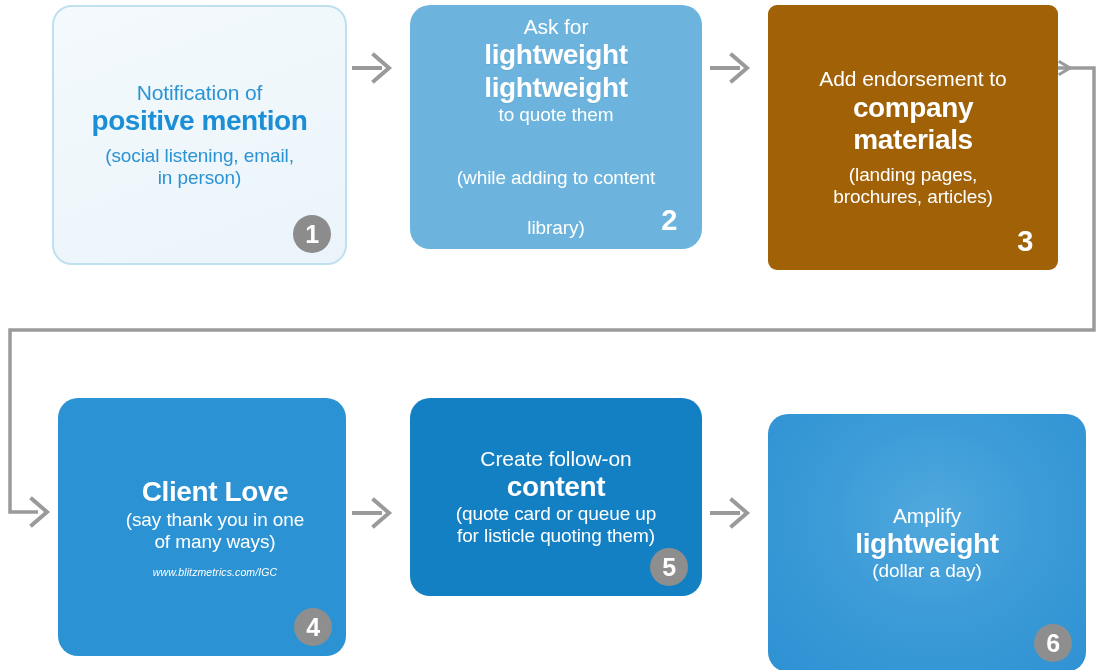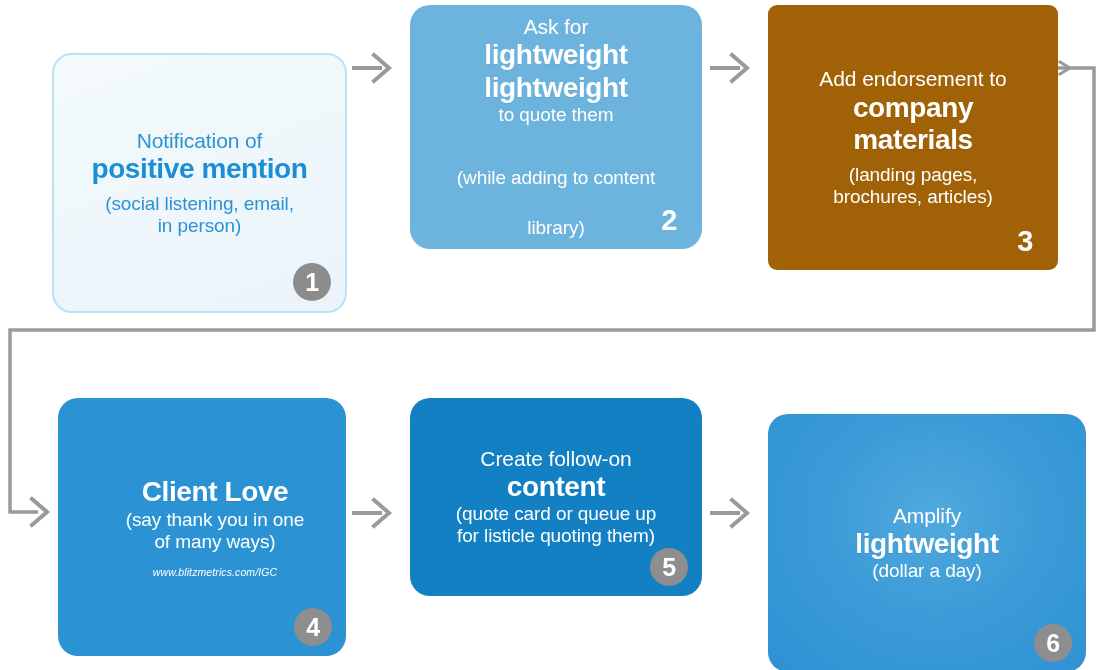--- a/index.html
+++ b/index.html
@@ -38,21 +38,20 @@
   .n-note{font-size:19px;font-weight:400;margin-top:28px;}
   .n-url{font-size:10.5px;font-weight:400;font-style:italic;letter-spacing:0.1px;}
   .sp-sm{height:7px;}
   .sp-md{height:13px;}
 
   
   .node.pale{
     background:linear-gradient(160deg,#f4fafd 0%,#eaf4fa 100%);
     border:2px solid #bfe0f0;
     color:#2b93d4;
-    margin-top:48px;
   }
   .node.pale .n-bold{color:#1b8ed6;}
 
   
   .node.fill{color:#ffffff;border:none;}
   .node.b2{background:#6cb4dd;}
   .node.b3{background:#a16207;border-radius:9px;}
   .node.b4{background:#2b93d4;padding-left:40px;}
   .node.b5{background:#1480c4;}
   .node.b6{background:radial-gradient(ellipse at 52% 40%,#51a9dd 0%,#3d9cd8 42%,#2e91d3 100%);}

